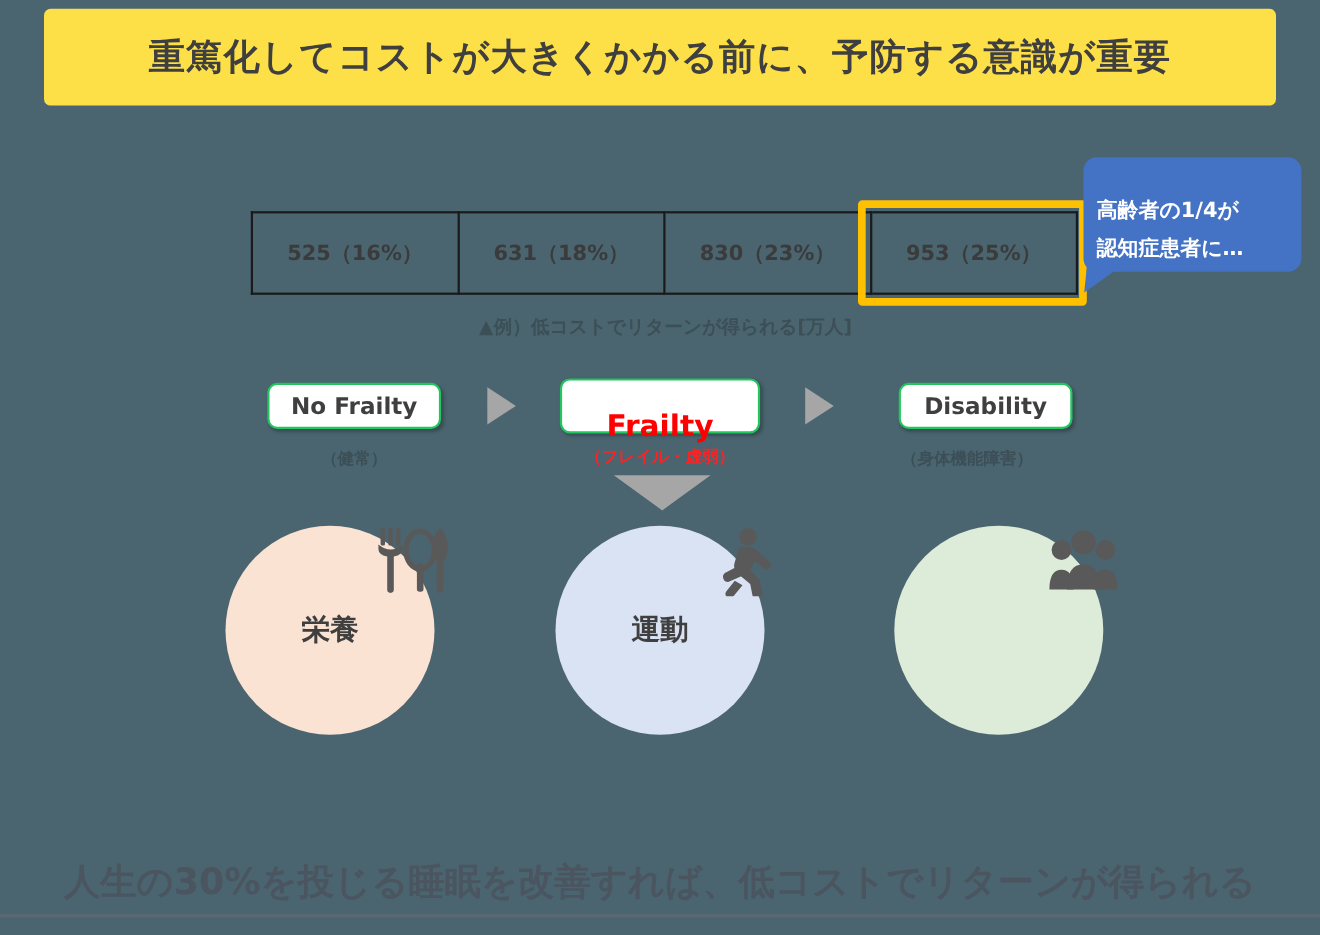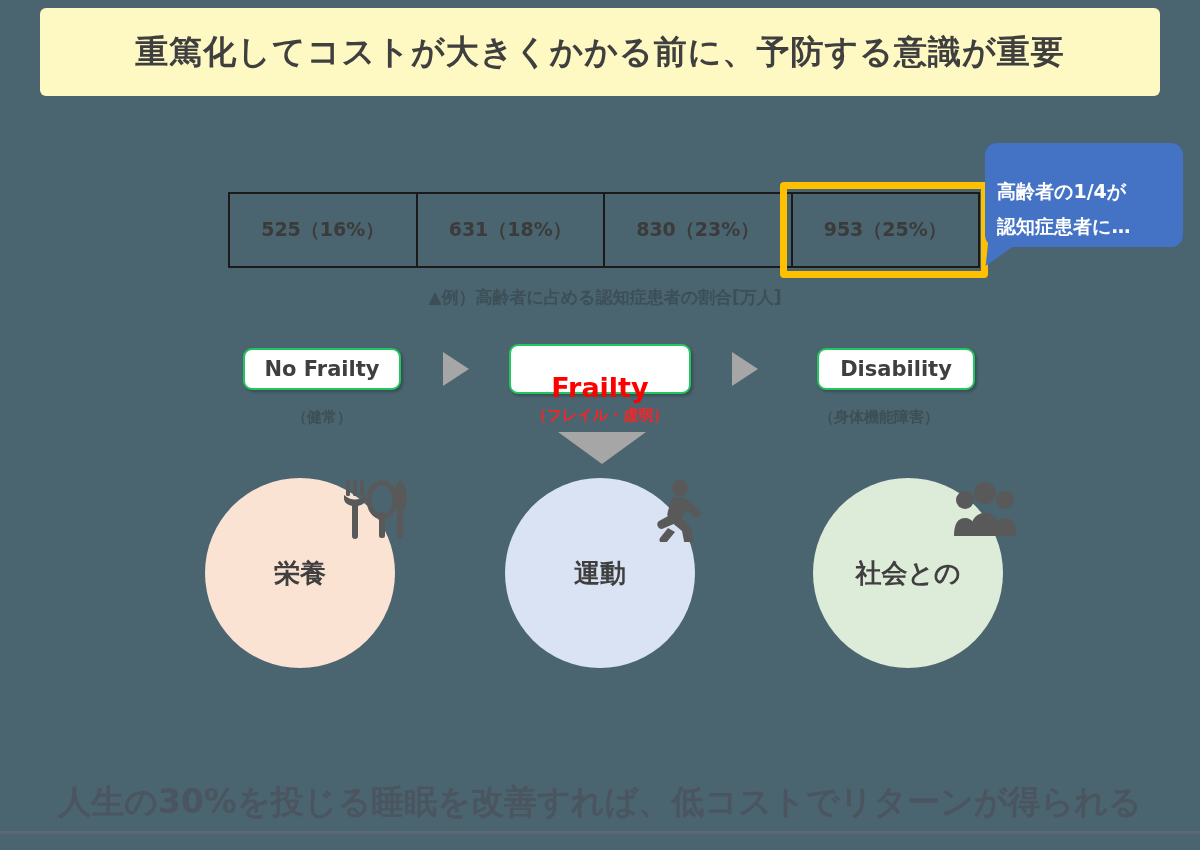--- a/index.html
+++ b/index.html
@@ -16,21 +16,21 @@
     position: relative;
   }
 
   
   #header-banner {
     position: absolute;
     left: 40px;
     top: 8px;
     width: 1120px;
     height: 88px;
-    background: #fef9c3;
+    background: #fde047;
     border-radius: 6px;
     display: flex;
     align-items: center;
     justify-content: center;
   }
   #header-title {
     font-size: 33px;
     font-weight: bold;
     color: #3f3f3f;
     letter-spacing: 1px;
@@ -248,21 +248,21 @@
     <tr class="value-row">
       <td>525（16%）</td>
       <td>631（18%）</td>
       <td>830（23%）</td>
       <td>953（25%）</td>
     </tr>
   </tbody>
 </table>
 <div id="highlight-frame"></div>
 
-<div id="table-caption">▲例）高齢者に占める認知症患者の割合[万人]</div>
+<div id="table-caption">▲例）低コストでリターンが得られる[万人]</div>
 
 <div id="bubble-tail"></div>
 <div id="speech-bubble">
   <div class="bubble-line">高齢者の1/4が</div>
   <div class="bubble-line">認知症患者に…</div>
 </div>
 
 <div class="stage-box" id="stage-box-0">
   <span class="stage-label">No Frailty</span>
 </div>
@@ -309,21 +309,20 @@
     <g fill="#595959">
       <circle cx="30" cy="8" r="8"></circle>
       <path d="M22 18 q10 -3 18 4 l10 9 a4 4 0 0 1 -5 6 l-9 -7 l-4 8 l9 10 l3 17 a4.5 4.5 0 0 1 -9 1 l-3 -15 l-12 -10 q-4 -4 -2 -10 z"></path>
       <path d="M22 34 l-13 7 a4.5 4.5 0 0 0 3 8 l14 -6 z"></path>
       <path d="M18 48 l-8 10 a4 4 0 0 0 6 5 l9 -11 z"></path>
     </g>
   </svg>
 </div>
 
 <div class="pillar" id="pillar-2">
-  <div class="pillar-label">社会との</div>
 </div>
 <div class="pillar-icon" id="pillar-icon-2">
   <svg viewBox="0 0 66 56" width="66" height="56" aria-hidden="true">
     <g fill="#595959">
       <circle cx="13" cy="18" r="9"></circle>
       <path d="M2 54 q0 -18 11 -18 q11 0 11 18 z"></path>
       <circle cx="53" cy="18" r="9"></circle>
       <path d="M42 54 q0 -18 11 -18 q11 0 11 18 z"></path>
       <circle cx="33" cy="11" r="11"></circle>
       <path d="M18 54 q0 -23 15 -23 q15 0 15 23 z"></path>

